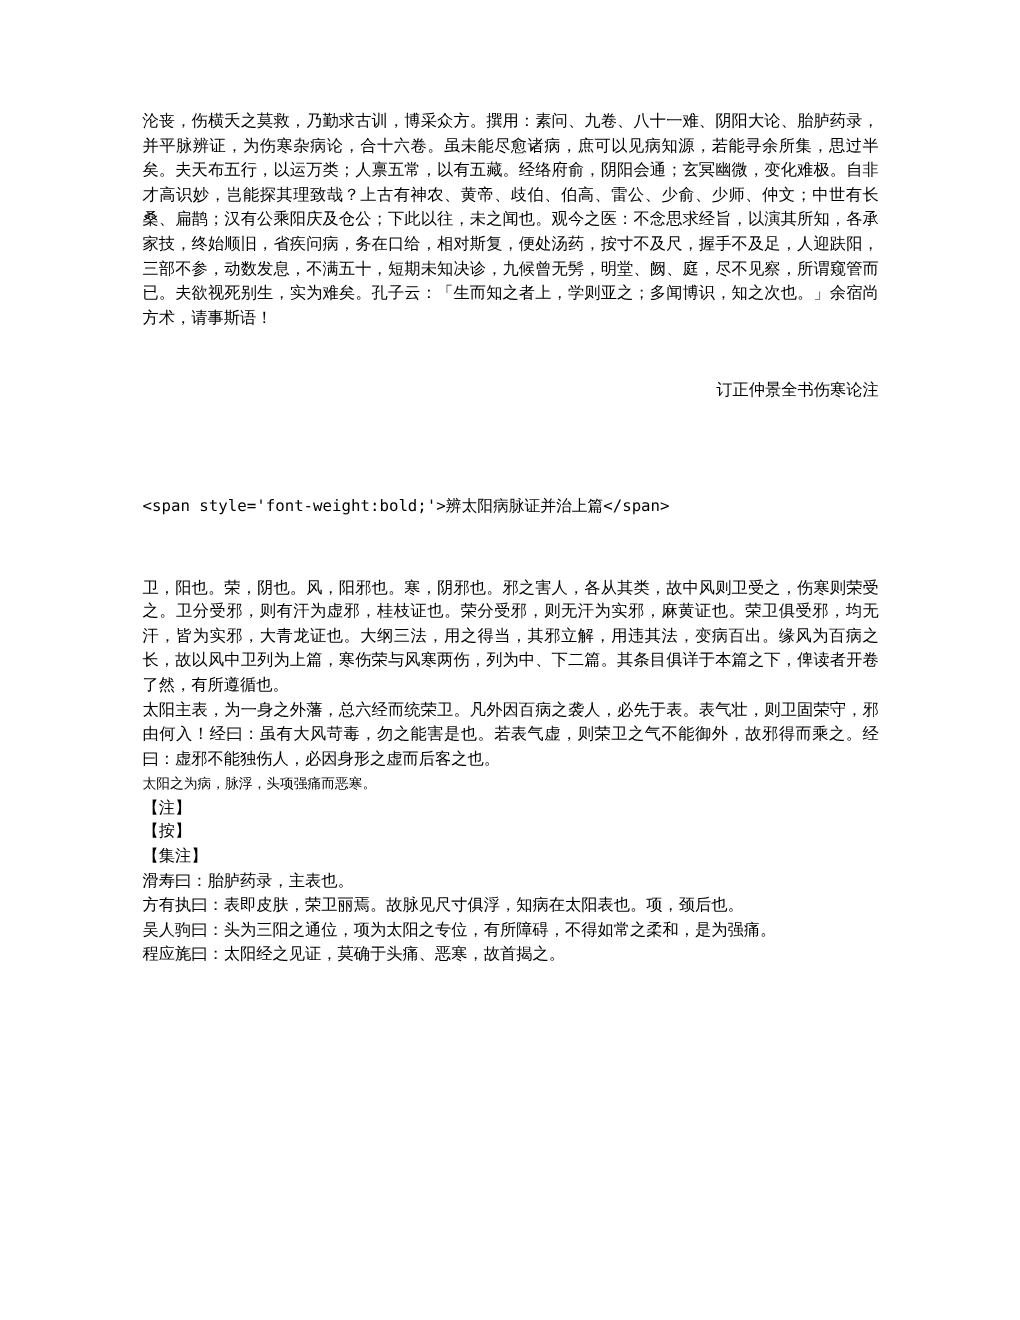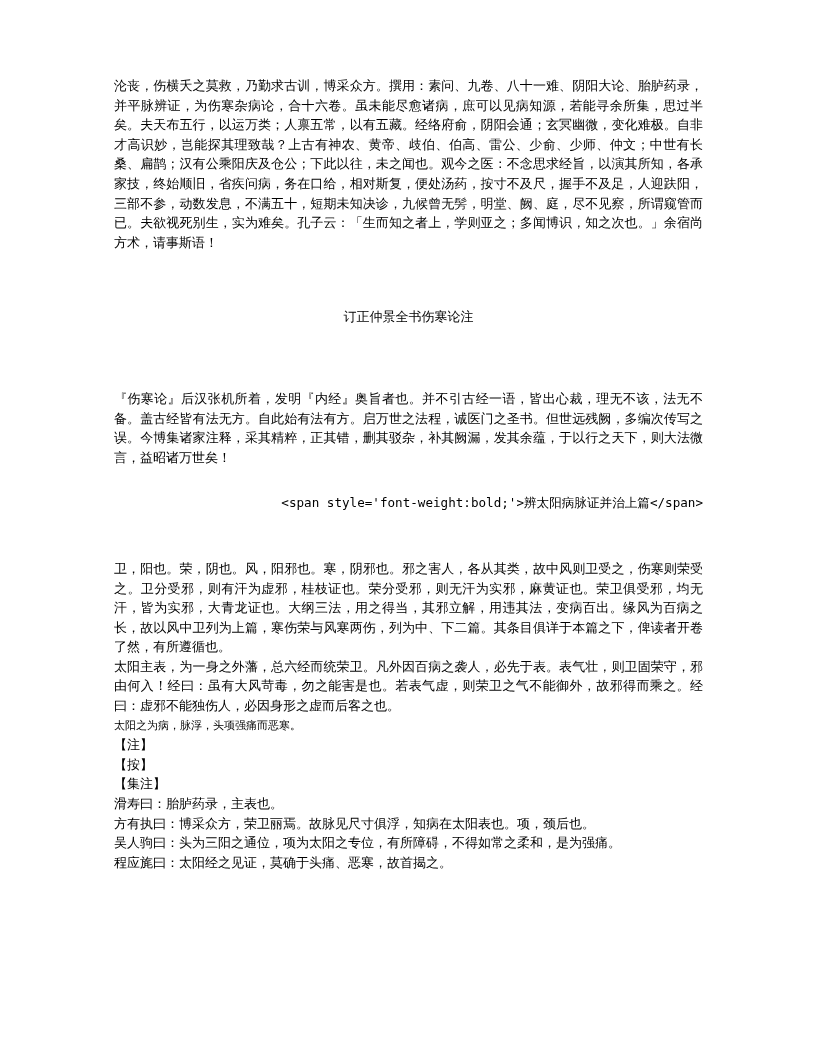--- a/index.html
+++ b/index.html
@@ -14,21 +14,21 @@
     overflow: hidden;
     font-family: "DejaVu Serif", "Liberation Serif", serif;
     color: #000000;
     -webkit-font-smoothing: none;
   }
 
   
   .page {
     position: absolute;
     left: 114px;
-    top: 76px;
+    top: 88px;
     width: 589px;
   }
 
   
   .para {
     font-size: 13.0px;
     line-height: 19.6px;
     text-align: justify;
     text-justify: inter-character;
     word-break: break-all;
@@ -42,78 +42,77 @@
     line-height: 19.6px;
     text-align: left;
     word-break: break-all;
     margin: 0;
   }
 
   
   .doc-title {
     font-size: 13.0px;
     line-height: 19.6px;
-    text-align: center;
-    margin: 16px;
+    text-align: right;
+    margin: 0;
     font-weight: normal;
   }
 
   
   .section-marker {
     font-size: 13.0px;
     line-height: 19.6px;
     margin: 0;
     text-align: left;
   }
 
   
   .raw-markup {
     font-family: "DejaVu Sans Mono", "Liberation Mono", monospace;
     font-size: 12.6px;
     line-height: 19.6px;
     margin: 0;
-    text-align: right;
+    text-align: left;
     white-space: pre-wrap;
     word-break: break-all;
   }
   .gap-md { height: 26px; }
   .gap-lg { height: 39px; }
   .gap-xl { height: 46px; }
 </style>
 </head>
 <body>
 
 <div class="page">
 
   <p class="para">沦丧，伤横夭之莫救，乃勤求古训，博采众方。撰用：素问、九卷、八十一难、阴阳大论、胎胪药录，并平脉辨证，为伤寒杂病论，合十六卷。虽未能尽愈诸病，庶可以见病知源，若能寻余所集，思过半矣。夫天布五行，以运万类；人禀五常，以有五藏。经络府俞，阴阳会通；玄冥幽微，变化难极。自非才高识妙，岂能探其理致哉？上古有神农、黄帝、歧伯、伯高、雷公、少俞、少师、仲文；中世有长桑、扁鹊；汉有公乘阳庆及仓公；下此以往，未之闻也。观今之医：不念思求经旨，以演其所知，各承家技，终始顺旧，省疾问病，务在口给，相对斯复，便处汤药，按寸不及尺，握手不及足，人迎趺阳，三部不参，动数发息，不满五十，短期未知决诊，九候曾无髣，明堂、阙、庭，尽不见察，所谓窥管而已。夫欲视死别生，实为难矣。孔子云：「生而知之者上，学则亚之；多闻博识，知之次也。」余宿尚方术，请事斯语！</p>
 
   <div class="gap-lg"></div>
 
   <p class="doc-title">订正仲景全书伤寒论注</p>
 
   <div class="gap-xl"></div>
 
-  <p class="para">『伤寒论』后汉张机所着，发明『内经』奥旨者也。并不引古经一语，皆出心裁，理无不该，法无不备。盖古经皆有法无方。自此始有法有方。启万世之法程，诚医门之圣书。但世远残阙，多编次传写之误。今博集诸家注释，采其精粹，正其错，删其驳杂，补其阙漏，发其余蕴，于以行之天下，则大法微言，益昭诸万世矣！</p>
 
   <div class="gap-md"></div>
 
   <p class="raw-markup">&lt;span style='font-weight:bold;'&gt;辨太阳病脉证并治上篇&lt;/span&gt;</p>
 
   <div class="gap-xl"></div>
 
   <p class="para">卫，阳也。荣，阴也。风，阳邪也。寒，阴邪也。邪之害人，各从其类，故中风则卫受之，伤寒则荣受之。卫分受邪，则有汗为虚邪，桂枝证也。荣分受邪，则无汗为实邪，麻黄证也。荣卫俱受邪，均无汗，皆为实邪，大青龙证也。大纲三法，用之得当，其邪立解，用违其法，变病百出。缘风为百病之长，故以风中卫列为上篇，寒伤荣与风寒两伤，列为中、下二篇。其条目俱详于本篇之下，俾读者开卷了然，有所遵循也。</p>
 
   <p class="para">太阳主表，为一身之外藩，总六经而统荣卫。凡外因百病之袭人，必先于表。表气壮，则卫固荣守，邪由何入！经曰：虽有大风苛毒，勿之能害是也。若表气虚，则荣卫之气不能御外，故邪得而乘之。经曰：虚邪不能独伤人，必因身形之虚而后客之也。</p>
 
   <p class="line">太阳之为病，脉浮，头项强痛而恶寒。</p>
 
   <p class="section-marker">【注】</p>
 
   <p class="section-marker">【按】</p>
 
   <p class="section-marker">【集注】</p>
 
   <p class="para">滑寿曰：胎胪药录，主表也。</p>
-  <p class="para">方有执曰：博采众方，荣卫丽焉。故脉见尺寸俱浮，知病在太阳表也。项，颈后也。</p>
+  <p class="para">方有执曰：表即皮肤，荣卫丽焉。故脉见尺寸俱浮，知病在太阳表也。项，颈后也。</p>
   <p class="para">吴人驹曰：头为三阳之通位，项为太阳之专位，有所障碍，不得如常之柔和，是为强痛。</p>
   <p class="para">程应旄曰：太阳经之见证，莫确于头痛、恶寒，故首揭之。</p>
 
 </div>
 
 </body></html>

